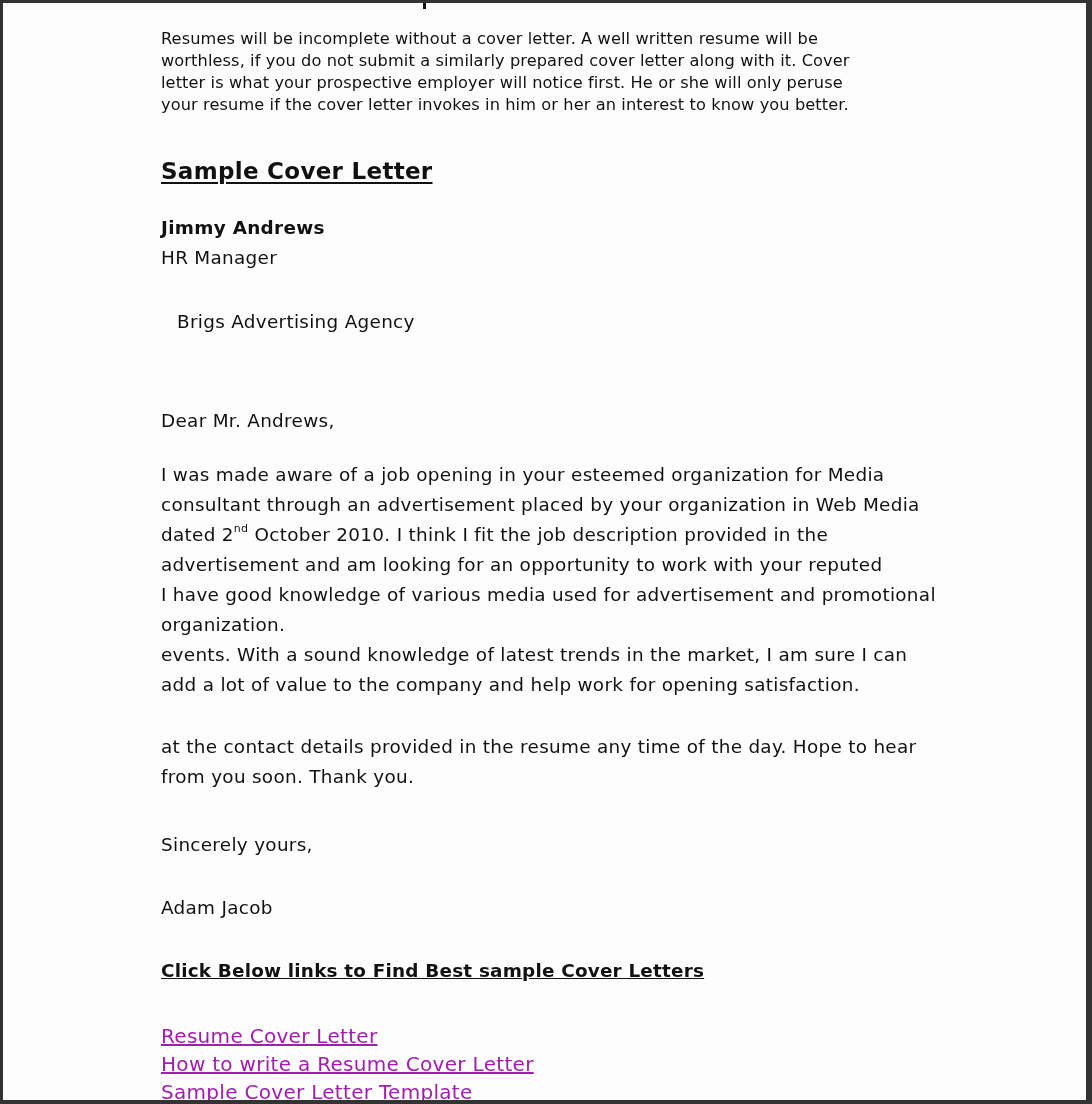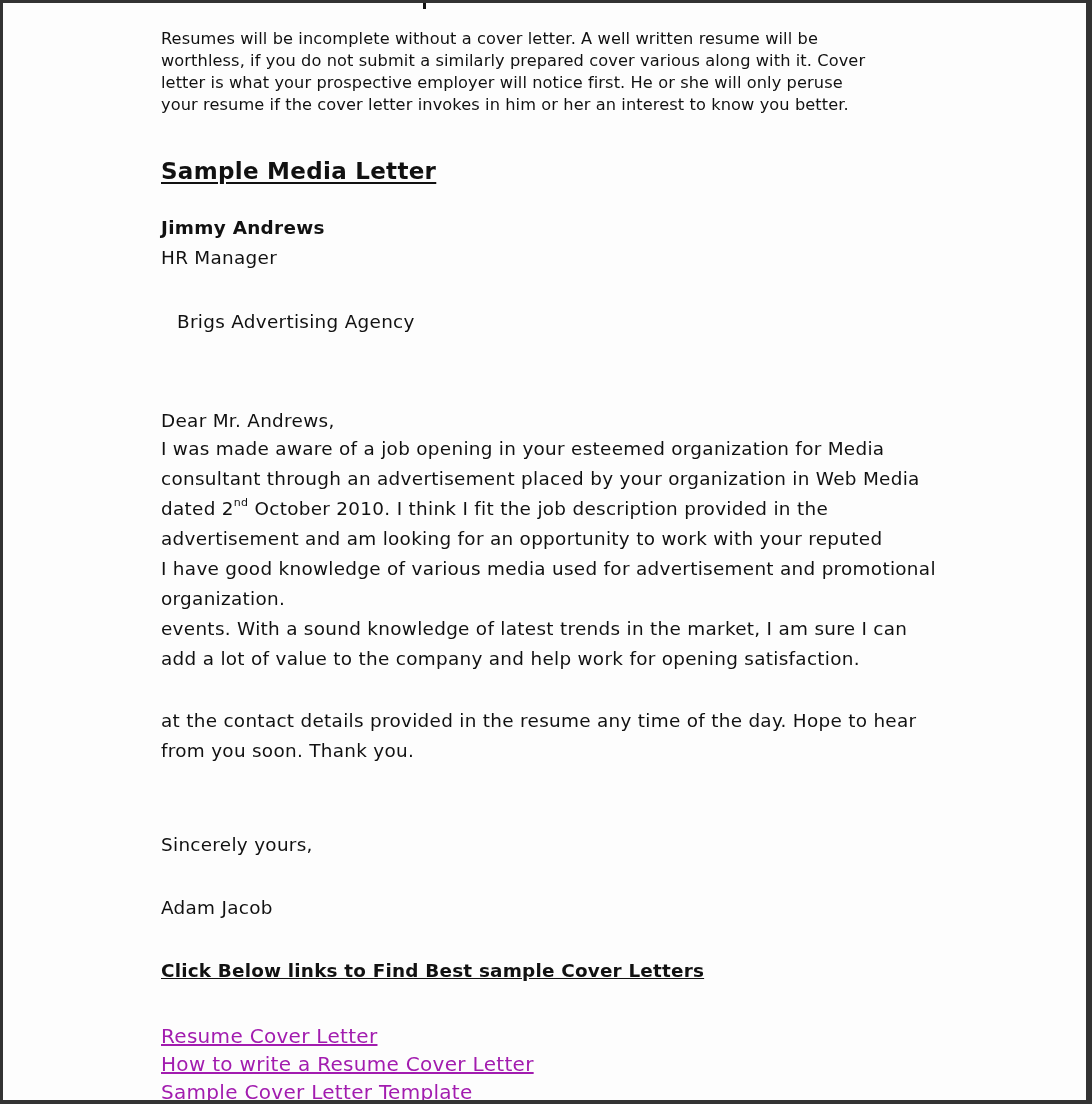--- a/index.html
+++ b/index.html
@@ -22,21 +22,21 @@
       font-size: 16.2px; line-height: 22px; letter-spacing: 0.1px;
     }
     .intro p { margin: 0; }
     .title {
       position: absolute; top: 155px; left: 0;
       font-size: 23px; font-weight: bold; text-decoration: underline;
       text-underline-offset: 3px; letter-spacing: 0.3px;
     }
     .line { position: absolute; left: 0; font-size: 18.4px; white-space: nowrap; letter-spacing: 0.3px; }
     .bold { font-weight: bold; }
-    .para { position: absolute; left: 0; width: 790px; font-size: 18.4px; line-height: 30px; letter-spacing: 0.3px; }
+    .para { position: absolute; left: 0; width: 790px; font-size: 18.4px; line-height: 30px; letter-spacing: 0.3px; margin-top: 26px; }
     .para span.l { display: block; white-space: nowrap; }
     sup { font-size: 11px; vertical-align: 9px; line-height: 0; }
     .links-heading {
       position: absolute; top: 957px; left: 0;
       font-size: 18.4px; font-weight: bold; text-decoration: underline; white-space: nowrap; letter-spacing: 0.2px;
     }
     .link {
       position: absolute; left: 0; font-size: 20px; color: #a21caf;
       text-decoration: underline; white-space: nowrap; letter-spacing: 0.3px; cursor: pointer;
     }
@@ -44,26 +44,26 @@
 </head>
 <body>
 
 <div class="page">
   <div class="cut-glyph"></div>
 
   <div class="content">
 
     <div class="intro">
       <p>Resumes will be incomplete without a cover letter.  A well written resume will be</p>
-      <p>worthless, if you do not submit a similarly prepared cover various along with it.  Cover</p>
+      <p>worthless, if you do not submit a similarly prepared cover letter along with it.  Cover</p>
       <p>letter is what your prospective employer will notice first.  He or she will only peruse</p>
       <p>your resume if the cover letter invokes in him or her an interest to know you better.</p>
     </div>
 
-    <div class="title">Sample Media Letter</div>
+    <div class="title">Sample Cover Letter</div>
 
     <div class="line bold" style="top:214px;">Jimmy Andrews</div>
     <div class="line" style="top:244px;">HR Manager</div>
     <div class="line" style="top:308px;margin-left:16px;">Brigs Advertising Agency</div>
     <div class="line" style="top:371px;margin-top:36px;">Dear Mr. Andrews,</div>
 
     <div class="para" style="top:431px;">
       <span class="l">I was made aware of a job opening in your esteemed organization for Media</span>
       <span class="l">consultant through an advertisement placed by your organization in Web Media</span>
       <span class="l"><span>dated 2</span><sup>nd</sup><span> October 2010. I think I fit the job description provided in the</span></span>

